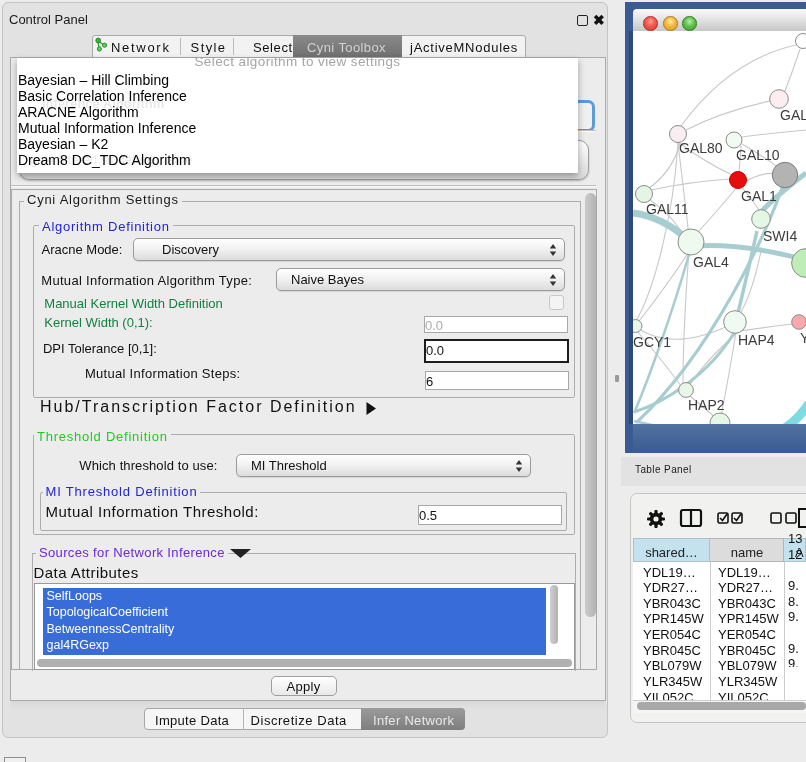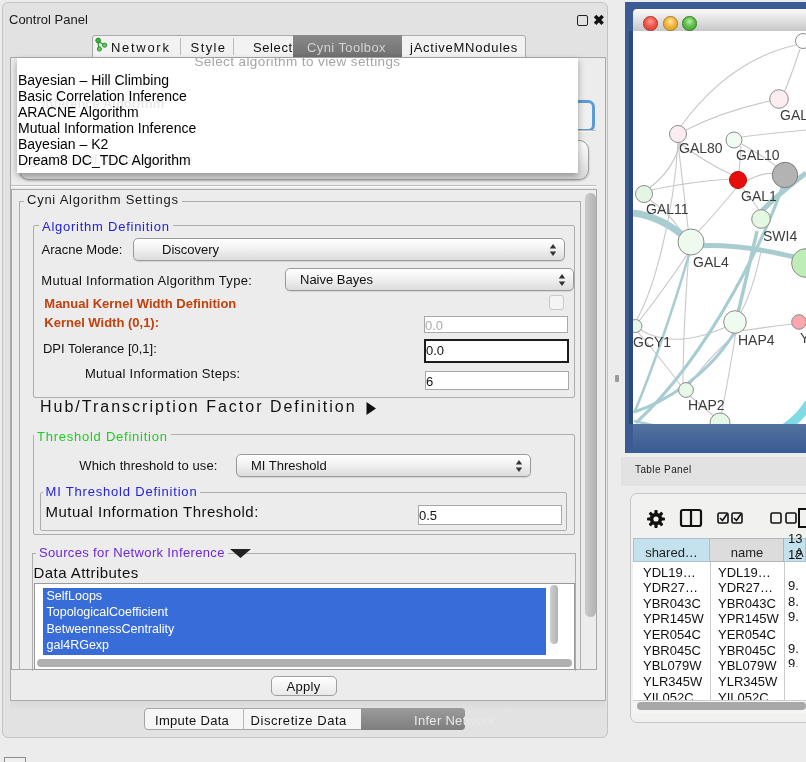--- a/index.html
+++ b/index.html
@@ -2,21 +2,21 @@
 <html><head>
 <meta charset="utf-8">
 <style>
   html,body{margin:0;padding:0;}
   body{width:806px;height:762px;background:#ececec;overflow:hidden;position:relative;
        font-family:"Liberation Sans",sans-serif;}
   .abs{position:absolute;}
   .b{font-weight:normal;}
   .lbl{font-size:13px;color:#111;white-space:nowrap;letter-spacing:0.3px;}
   .sp0{letter-spacing:0 !important;}
-  .glbl{font-size:13px;color:#c2410c;white-space:nowrap;font-weight:bold;letter-spacing:0;}
+  .glbl{font-size:13px;color:#15803d;white-space:nowrap;font-weight:normal;letter-spacing:0;}
   .field{position:absolute;background:#fff;border:1px solid #a8a8a8;font-size:13px;
          color:#111;}
   .combo{position:absolute;background:linear-gradient(#ffffff,#f2f2f2 45%,#dcdcdc);
          border:1px solid #9b9b9b;border-radius:5px;font-size:13px;color:#111;
          box-shadow:0 1px 1px rgba(0,0,0,0.1);}
   .combo .ar{position:absolute;right:7px;top:50%;margin-top:-6px;width:8px;height:12px;}
   .grp{position:absolute;border:1px solid #adadad;border-radius:2px;}
   .gtitle{position:absolute;background:#ececec;padding:0 3px;font-size:13px;white-space:nowrap;
           letter-spacing:0.35px;}
 </style>
@@ -76,21 +76,21 @@
 <div class="abs lbl b sp0" style="left:41.5px;top:242px;">Aracne Mode:</div>
 <div class="combo" style="left:133px;top:238px;width:430px;height:21px;">
   <span style="position:absolute;left:28px;top:2.5px;">Discovery</span>
   <svg class="ar" width="8" height="12" viewBox="0 0 8 12">
       <path d="M4 0 L7.2 4.4 H0.8 Z" fill="#333"></path>
       <path d="M4 12 L7.2 7.6 H0.8 Z" fill="#333"></path>
     </svg>
 </div>
 
 <div class="abs lbl b" style="left:41.3px;top:273.4px;">Mutual Information Algorithm Type:</div>
-<div class="combo" style="left:285px;top:268px;width:287px;height:21px;">
+<div class="combo" style="left:276px;top:268px;width:287px;height:21px;">
   <span style="position:absolute;left:14px;top:2.5px;">Naive Bayes</span>
   <svg class="ar" width="8" height="12" viewBox="0 0 8 12">
       <path d="M4 0 L7.2 4.4 H0.8 Z" fill="#333"></path>
       <path d="M4 12 L7.2 7.6 H0.8 Z" fill="#333"></path>
     </svg>
 </div>
 
 <div class="abs glbl" style="left:44.3px;top:295.7px;">Manual Kernel Width Definition</div>
 <div class="abs" style="left:549px;top:294.5px;width:13px;height:13px;background:#f4f4f4;
      border:1px solid #c8c8c8;border-radius:3px;"></div>
@@ -151,21 +151,21 @@
 <div class="abs" style="left:270.5px;top:676px;width:66px;height:19.5px;border:1px solid #9e9e9e;
      border-radius:5px;background:linear-gradient(#ffffff,#e9e9e9);text-align:center;
      font-size:13px;color:#111;line-height:19px;box-sizing:border-box;letter-spacing:0.3px;">Apply</div>
 
 <div class="abs" style="left:144px;top:708px;width:321px;height:22px;background:#f6f6f6;
      border:1px solid #a6a6a6;border-radius:4px;box-sizing:border-box;"></div>
 <div class="abs" style="left:242.5px;top:708px;width:1px;height:22px;background:#b5b5b5;"></div>
 <div class="abs" style="left:361.4px;top:708px;width:103.4px;height:22px;background:linear-gradient(#9b9b9b,#7e7e7e);border-radius:0 4px 4px 0;"></div>
 <div class="abs lbl b" style="left:155px;top:712.5px;">Impute Data</div>
 <div class="abs lbl b" style="left:250.5px;top:712.5px;letter-spacing:0.55px;">Discretize Data</div>
-<div class="abs b" style="left:373px;top:712.5px;font-size:13px;color:#e8e8e8;letter-spacing:0.3px;margin-left:41px;">Infer Network</div>
+<div class="abs b" style="left:373px;top:712.5px;font-size:13px;color:#e8e8e8;letter-spacing:0.3px;">Infer Network</div>
 
 <div class="abs" style="left:4px;top:757px;width:20px;height:10px;background:#f0f0f0;border:1.5px solid #8e8e8e;"></div>
 
 <div class="abs" style="left:17px;top:58px;width:561px;height:115px;background:#ffffff;
      box-shadow:0 3px 7px rgba(0,0,0,0.35);"></div>
 <div class="abs" style="left:17px;top:53.6px;width:561px;font-size:13.5px;color:#a5a5a5;
      text-align:center;letter-spacing:0.4px;">Select algorithm to view settings</div>
 <div class="abs" style="left:42px;top:96px;font-size:13px;color:rgba(40,40,40,0.10);font-weight:bold;white-space:nowrap;">Inference Algorithm</div>
 <div class="abs" style="left:30px;top:152px;font-size:13px;color:rgba(40,40,40,0.10);white-space:nowrap;">gal4 filtered.sif default name</div>
 <div class="abs" style="left:18px;top:71.5px;font-size:14px;color:#000;line-height:16px;white-space:nowrap;">

